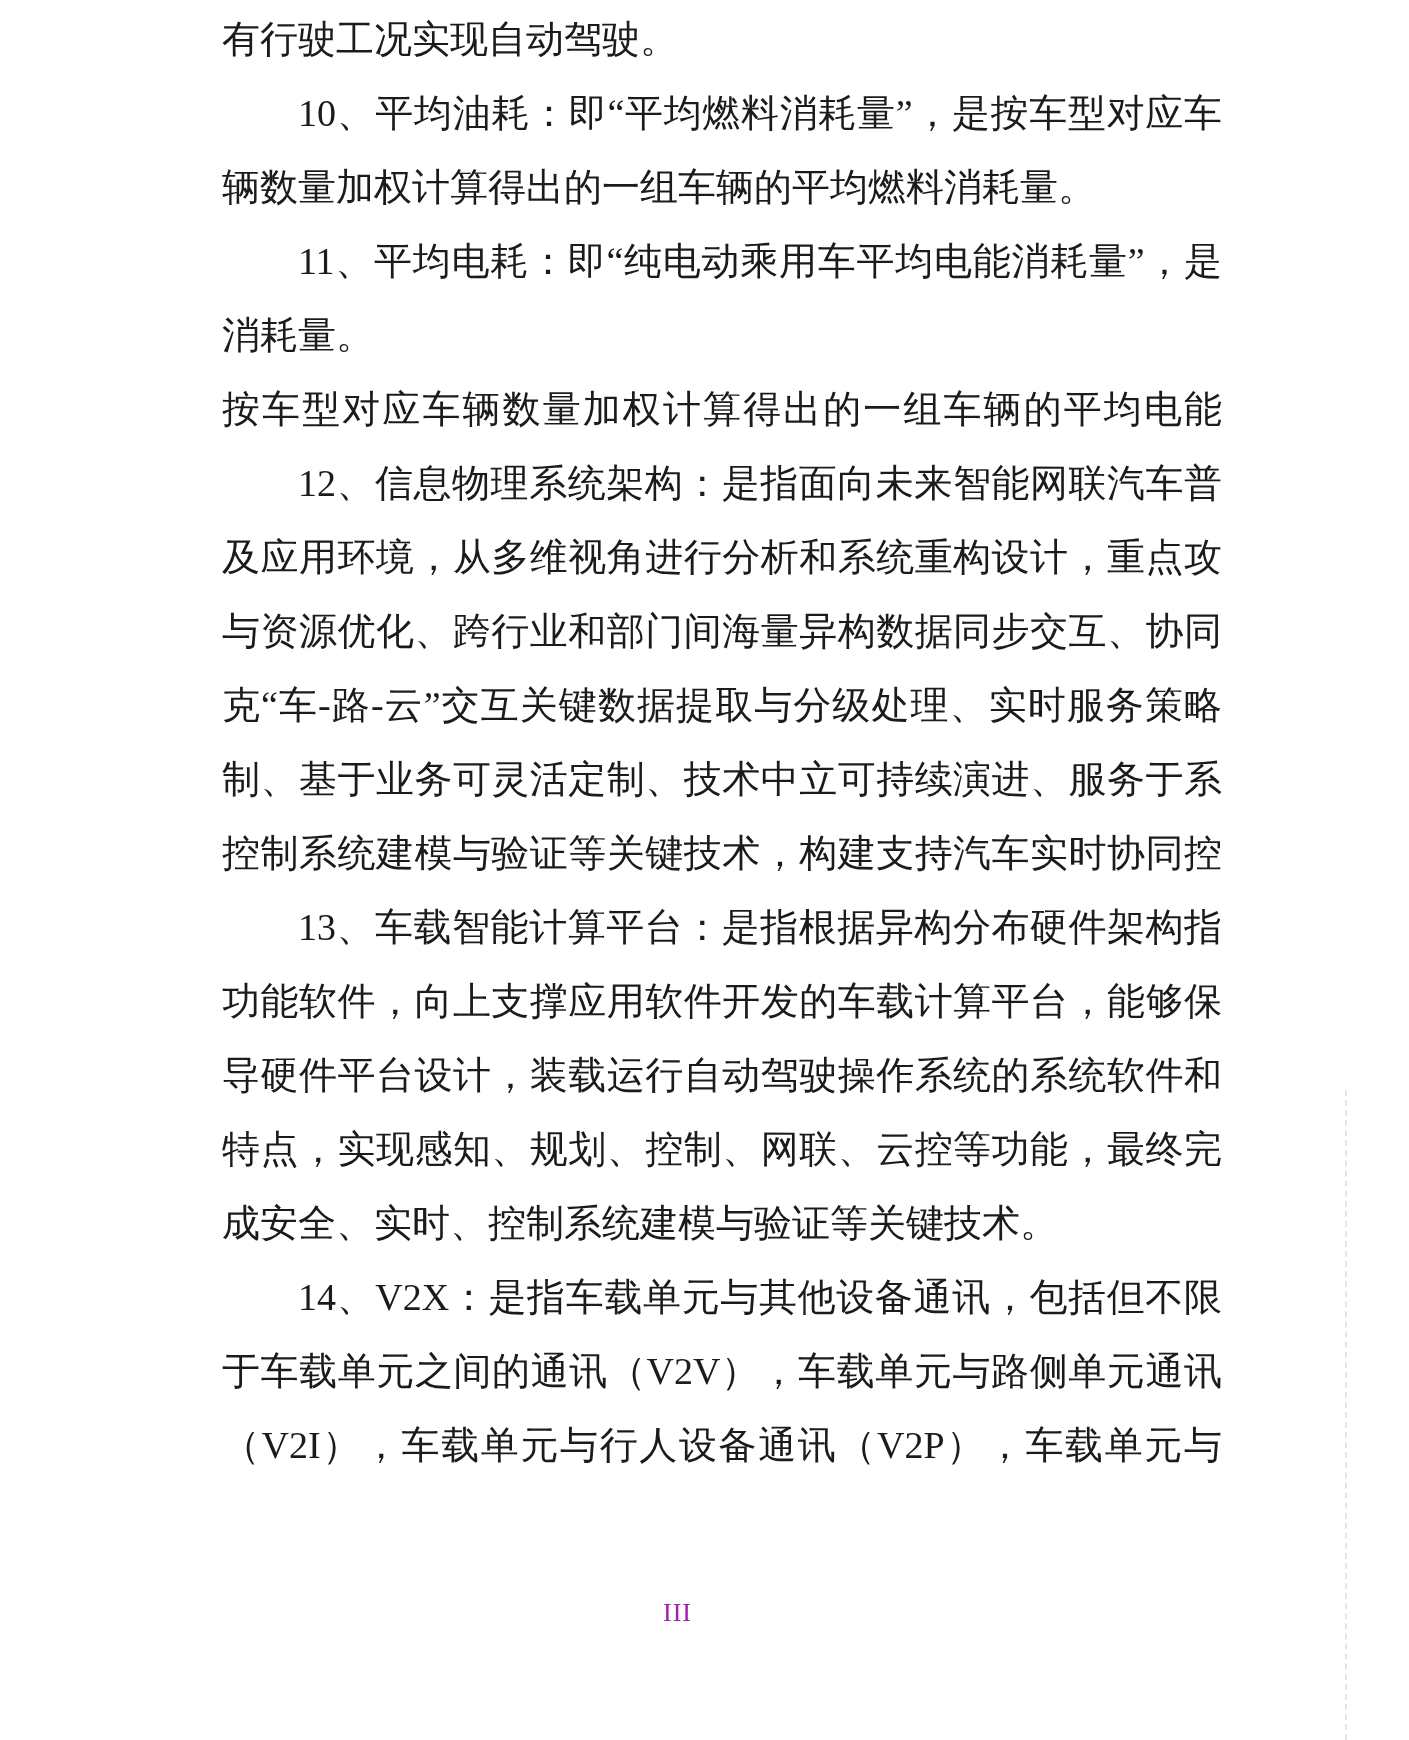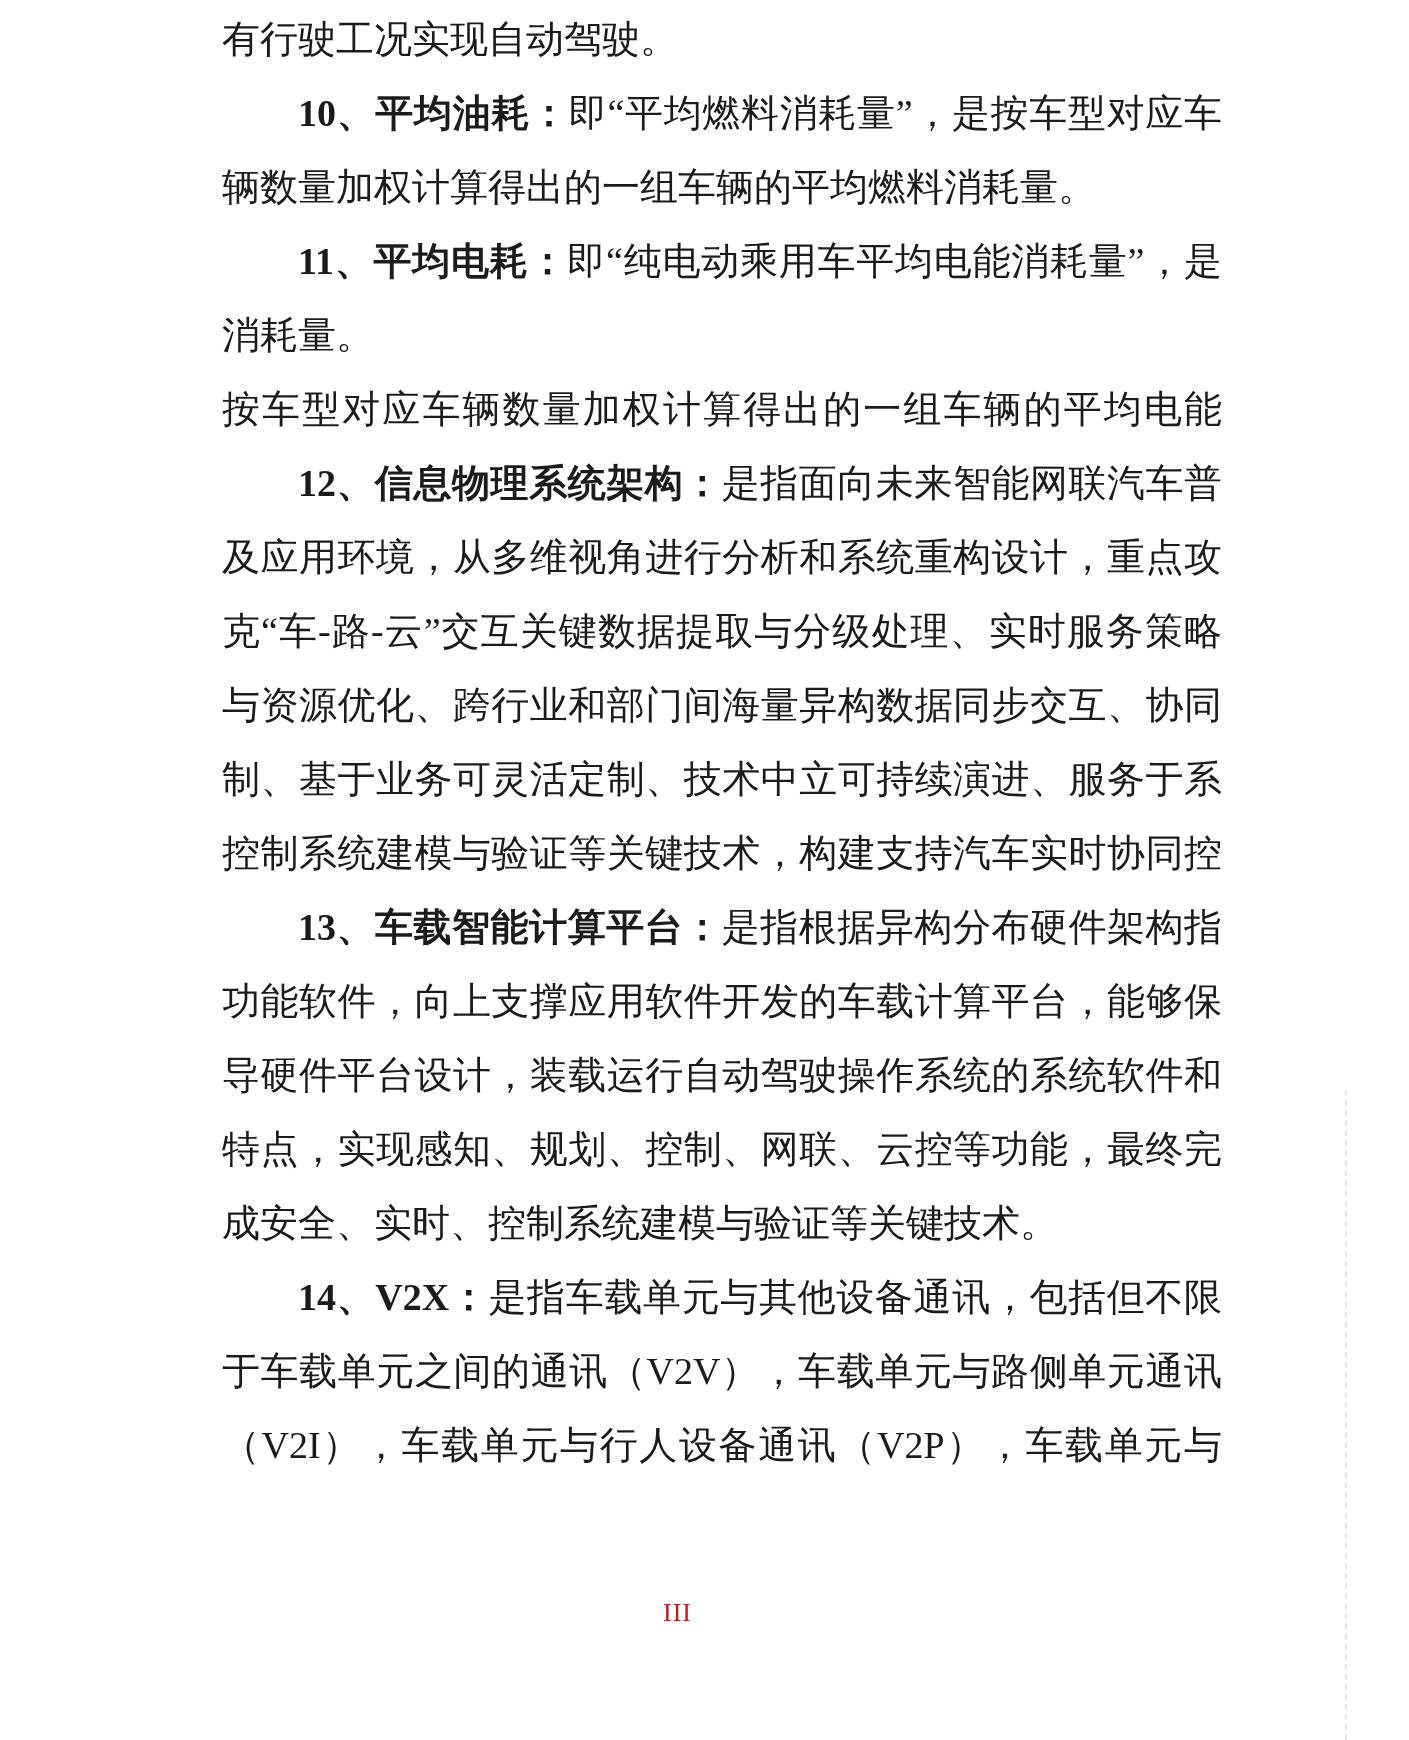--- a/index.html
+++ b/index.html
@@ -24,47 +24,47 @@
     text-align: left;
     white-space: nowrap;
   }
   .line.justify {
     white-space: normal;
     text-align: justify;
     text-align-last: justify;
     text-justify: inter-character;
   }
   .line.indent { text-indent: 76px; }
-  .seg.bold { font-weight: 700; }
+  .seg.bold { font-weight: 400; }
   .page-number {
     position: absolute; top: 1598px; left: 0; width: 100%;
     text-align: center;
     font-size: 26px; font-weight: 400; letter-spacing: 1px;
-    color: #b91c1c;
+    color: #a21caf;
   }
   .scan-artifact {
     position: absolute; right: 8px; top: 1090px; height: 650px; width: 0;
     border-right: 2px dashed rgba(0,0,0,0.10);
   }
 </style>
 </head>
 <body>
 
 <div class="page">
   <div class="text-block" id="text-block">
       <div class="line"><span class="seg">有行驶工况实现自动驾驶。</span></div>
       <div class="line indent justify"><span class="seg bold">10、平均油耗：</span><span class="seg">即“平均燃料消耗量”，是按车型对应车</span></div>
       <div class="line"><span class="seg">辆数量加权计算得出的一组车辆的平均燃料消耗量。</span></div>
       <div class="line indent justify"><span class="seg bold">11、平均电耗：</span><span class="seg">即“纯电动乘用车平均电能消耗量”，是</span></div>
       <div class="line"><span class="seg">消耗量。</span></div>
       <div class="line justify"><span class="seg">按车型对应车辆数量加权计算得出的一组车辆的平均电能</span></div>
       <div class="line indent justify"><span class="seg bold">12、信息物理系统架构：</span><span class="seg">是指面向未来智能网联汽车普</span></div>
       <div class="line justify"><span class="seg">及应用环境，从多维视角进行分析和系统重构设计，重点攻</span></div>
+      <div class="line justify"><span class="seg">与资源优化、跨行业和部门间海量异构数据同步交互、协同</span></div>
       <div class="line justify"><span class="seg">克“车-路-云”交互关键数据提取与分级处理、实时服务策略</span></div>
-      <div class="line justify"><span class="seg">与资源优化、跨行业和部门间海量异构数据同步交互、协同</span></div>
       <div class="line justify"><span class="seg">制、基于业务可灵活定制、技术中立可持续演进、服务于系</span></div>
       <div class="line justify"><span class="seg">控制系统建模与验证等关键技术，构建支持汽车实时协同控</span></div>
       <div class="line indent justify"><span class="seg bold">13、车载智能计算平台：</span><span class="seg">是指根据异构分布硬件架构指</span></div>
       <div class="line justify"><span class="seg">功能软件，向上支撑应用软件开发的车载计算平台，能够保</span></div>
       <div class="line justify"><span class="seg">导硬件平台设计，装载运行自动驾驶操作系统的系统软件和</span></div>
       <div class="line justify"><span class="seg">特点，实现感知、规划、控制、网联、云控等功能，最终完</span></div>
       <div class="line"><span class="seg">成安全、实时、控制系统建模与验证等关键技术。</span></div>
       <div class="line indent justify"><span class="seg bold">14、V2X：</span><span class="seg">是指车载单元与其他设备通讯，包括但不限</span></div>
       <div class="line justify"><span class="seg">于车载单元之间的通讯（V2V），车载单元与路侧单元通讯</span></div>
       <div class="line justify"><span class="seg">（V2I），车载单元与行人设备通讯（V2P），车载单元与网</span></div>

